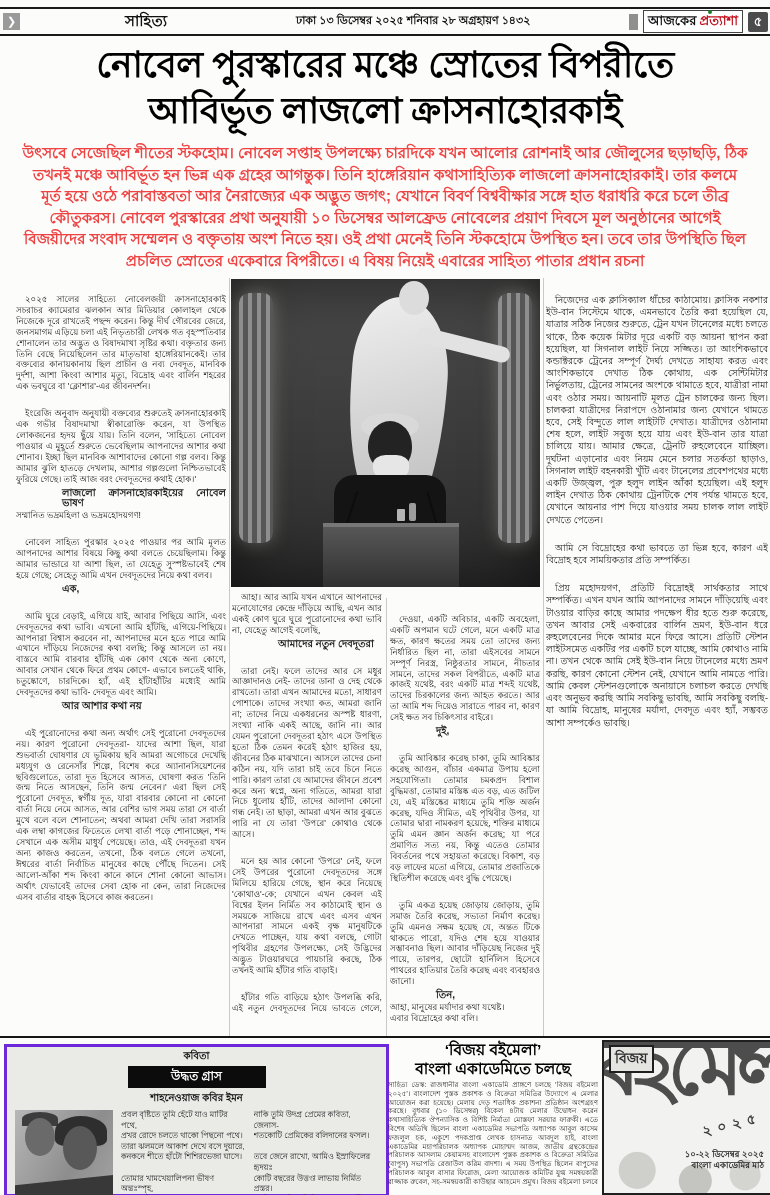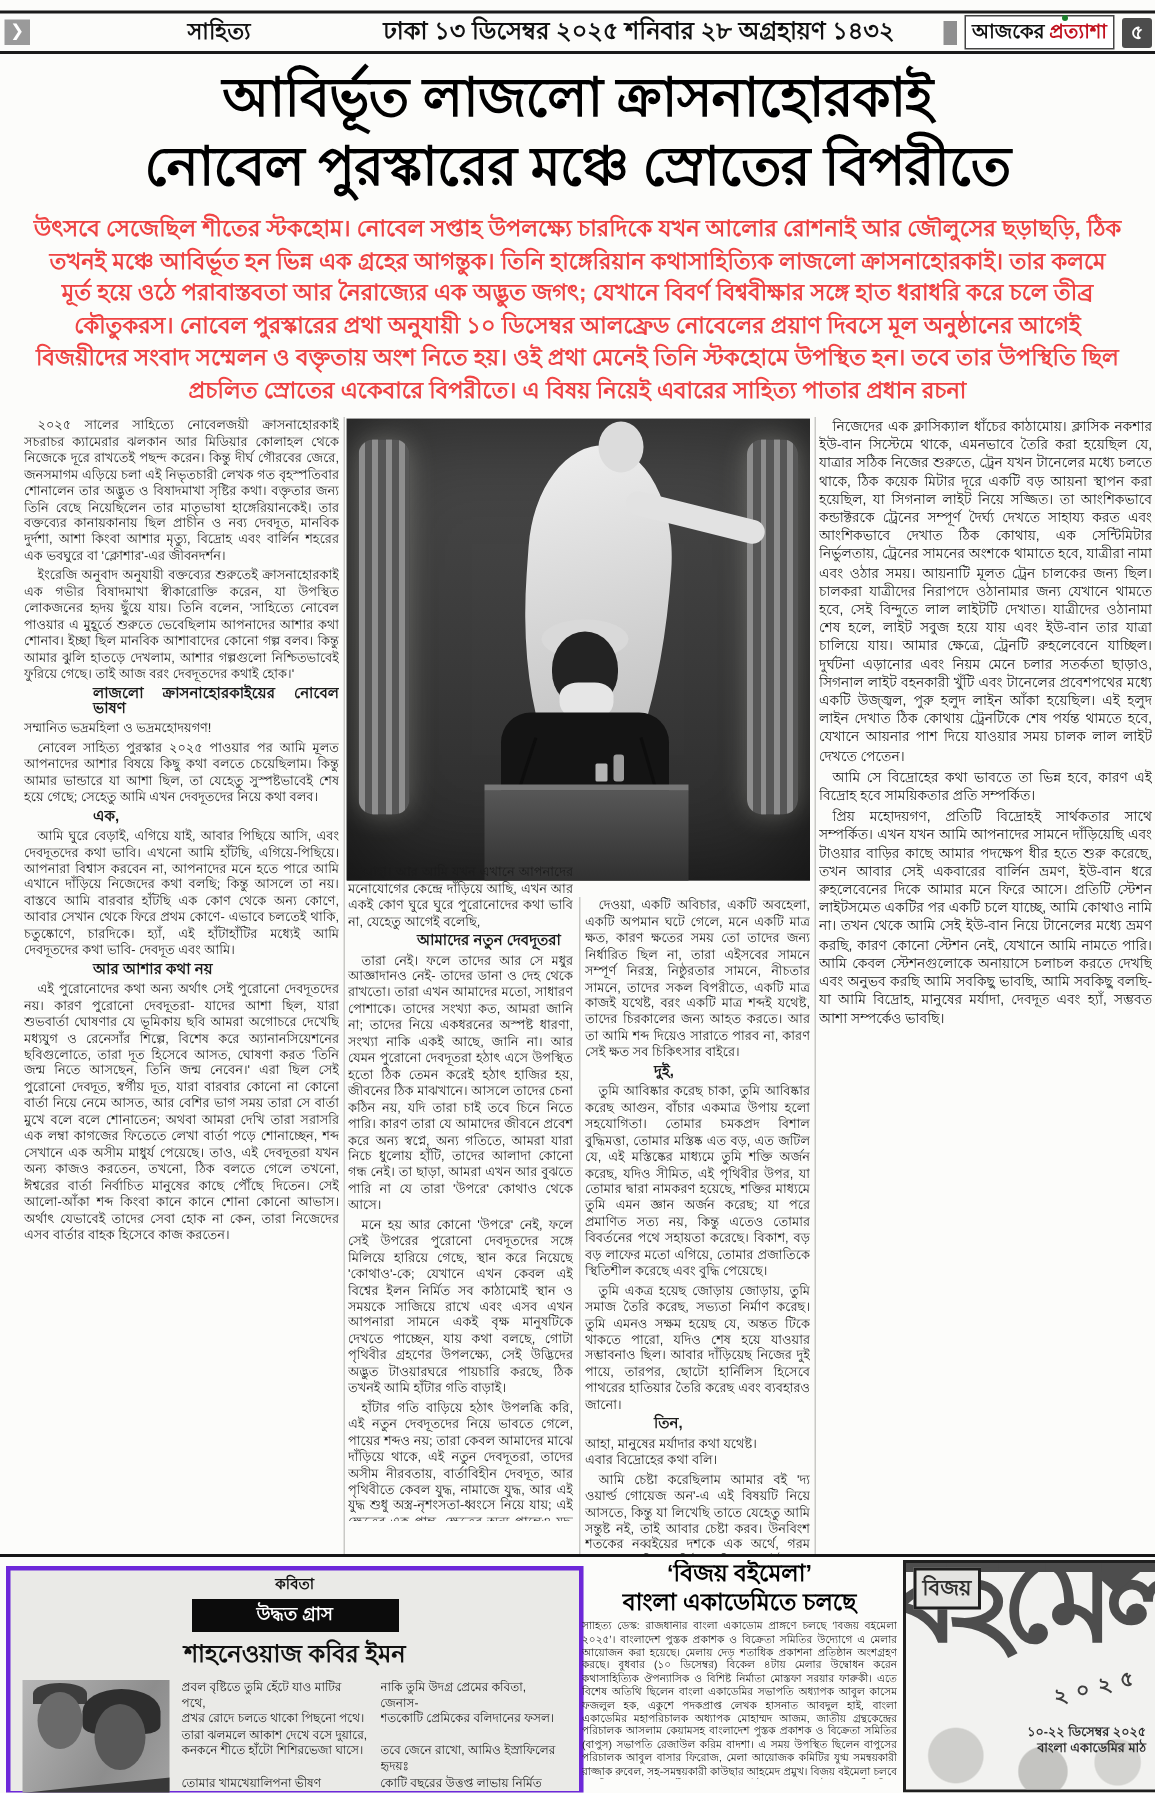--- a/index.html
+++ b/index.html
@@ -8,38 +8,38 @@
        font-family:"Liberation Sans","DejaVu Sans",sans-serif;}
   .abs{position:absolute;}
   
   .topbar{position:absolute;top:7px;left:0;width:770px;height:25px;
           border-top:2px solid #1a1a1a;border-bottom:2px solid #1a1a1a;
           display:flex;align-items:center;}
   .arrow-ic{width:17px;height:17px;background:#9a9a9a;margin-left:3px;
             color:#fff;font-size:11px;line-height:17px;text-align:center;}
   .section-lbl{font-size:15px;font-weight:bold;margin-left:105px;}
   .dateline{position:absolute;left:50%;transform:translateX(-38%);
-            font-size:16px;font-weight:bold;white-space:nowrap;}
+            font-size:11px;font-weight:bold;white-space:nowrap;}
   .hdr-right{position:absolute;right:2px;display:flex;align-items:center;gap:5px;font-family:Liberation Serif, serif;}
   .gray-tab{width:9px;height:16px;background:#8f8f8f;}
   .brand{border:1px solid #444;padding:0 4px;font-size:13px;font-weight:bold;
          background:#fff;white-space:nowrap;}
   .brand .red{color:#c1121f;position:relative;}
   .brand .red::before{content:"";position:absolute;left:8px;top:-3px;width:4px;height:4px;
          border-radius:50%;background:#1b7f2c;}
   .pagenum{width:20px;height:20px;background:#4c4c4c;color:#fff;border-radius:2px;
            font-size:13px;font-weight:bold;text-align:center;line-height:20px;}
   
   .headline{position:absolute;top:42px;left:15px;width:740px;text-align:center;
             font-size:36px;line-height:46px;font-weight:bold;color:#000;letter-spacing:-.5px;}
   .lede{position:absolute;top:142px;left:22px;width:726px;text-align:center;
         font-size:15px;line-height:21.5px;font-weight:bold;color:#ef4444;}
   
   .bodytxt{font-size:8.6px;line-height:10.9px;text-align:justify;color:#1c1c1c;overflow:hidden;}
-  .blk.para{text-indent:9px;margin:0 0 2px 0;}
+  .blk.para{text-indent:9px;margin:16px 0 2px 0;}
   .blk.sub-h{font-weight:bold;font-size:10px;margin:3px 0 1px 0;text-indent:0;padding-left:46px;}
   .blk.verse{white-space:pre-line;margin:0 0 2px 0;}
   .vsep{position:absolute;width:1px;background:#c9c9c6;}
   
   .photo{position:absolute;top:279px;left:231px;width:309px;height:308px;overflow:hidden;
          background:linear-gradient(180deg,#4a4a4a 0%,#3a3a3a 55%,#2b2b2b 100%);
          box-shadow:inset 0 0 70px rgba(0,0,0,.6);}
   .statue-body{position:absolute;left:118px;top:18px;width:96px;height:235px;
          background:linear-gradient(160deg,#efefef,#b9b9b9);
          border-radius:48% 52% 42% 58%/30% 34% 66% 62%;transform:rotate(4deg);}
@@ -66,21 +66,21 @@
   .mic.m2{left:200px;top:212px;transform:rotate(-16deg);}
   .bottle{position:absolute;left:178px;top:224px;width:7px;height:18px;background:#9d9d9d;border-radius:2px;}
   .glass{position:absolute;left:166px;top:230px;width:8px;height:12px;background:#b5b5b5;border-radius:1px;}
   
   .bot-rule{position:absolute;top:1036px;left:0;width:770px;height:2px;background:#161616;}
   .poembox{position:absolute;top:1044px;left:4px;width:379px;height:147px;
            background:#eaeae7;border:3px solid #6d28d9;}
   .poem-kicker{text-align:center;font-size:10px;font-weight:bold;margin-top:1px;}
   .poem-titlebar{width:138px;margin:1px auto 2px auto;background:#0c0c0c;color:#fff;
            text-align:center;font-size:12px;font-weight:bold;padding:1px 0;}
-  .poem-author{text-align:center;font-size:16px;font-weight:bold;margin-bottom:3px;}
+  .poem-author{text-align:center;font-size:10px;font-weight:bold;margin-bottom:3px;}
   .poem-flex{display:flex;gap:8px;padding:0 8px;}
   .poet-img{width:98px;height:90px;flex:0 0 auto;position:relative;overflow:hidden;
            background:linear-gradient(120deg,#b7b7b7,#8d8d8d 60%,#a5a5a5);}
   .face1{position:absolute;left:10px;top:8px;width:30px;height:38px;background:#6a6a6a;border-radius:50%;}
   .cap1{position:absolute;left:7px;top:2px;width:36px;height:14px;background:#3d3d3d;border-radius:50% 50% 0 0;}
   .face2{position:absolute;left:48px;top:16px;width:34px;height:44px;background:#585858;border-radius:50%;}
   .hair2{position:absolute;left:40px;top:6px;width:52px;height:30px;background:#2e2e2e;border-radius:50% 50% 20% 20%;}
   .scarf{position:absolute;left:-4px;bottom:-6px;width:110px;height:26px;background:#383838;transform:rotate(-6deg);}
   .poem-col{font-size:8px;line-height:10.6px;white-space:pre-line;color:#1c1c1c;width:132px;overflow:hidden;height:118px;}
   .newsbox{position:absolute;top:1040px;left:388px;width:210px;height:151px;overflow:hidden;}
@@ -113,22 +113,22 @@
   <div class="section-lbl">সাহিত্য</div>
   <div class="dateline">ঢাকা ১৩ ডিসেম্বর ২০২৫ শনিবার ২৮ অগ্রহায়ণ ১৪৩২</div>
   <div class="hdr-right">
     <div class="gray-tab"></div>
     <div class="brand"><span>আজকের</span> <span class="red">প্রত্যাশা</span></div>
     <div class="pagenum">৫</div>
   </div>
 </div>
 
 <div class="headline">
+  <div>নোবেল পুরস্কারের মঞ্চে স্রোতের বিপরীতে</div>
   <div>আবির্ভূত লাজলো ক্রাসনাহোরকাই</div>
-  <div>নোবেল পুরস্কারের মঞ্চে স্রোতের বিপরীতে</div>
 </div>
 <div class="lede">উৎসবে সেজেছিল শীতের স্টকহোম। নোবেল সপ্তাহ উপলক্ষ্যে চারদিকে যখন আলোর রোশনাই আর জৌলুসের ছড়াছড়ি, ঠিক তখনই মঞ্চে আবির্ভূত হন ভিন্ন এক গ্রহের আগন্তুক। তিনি হাঙ্গেরিয়ান কথাসাহিত্যিক লাজলো ক্রাসনাহোরকাই। তার কলমে মূর্ত হয়ে ওঠে পরাবাস্তবতা আর নৈরাজ্যের এক অদ্ভুত জগৎ; যেখানে বিবর্ণ বিশ্ববীক্ষার সঙ্গে হাত ধরাধরি করে চলে তীব্র কৌতুকরস। নোবেল পুরস্কারের প্রথা অনুযায়ী ১০ ডিসেম্বর আলফ্রেড নোবেলের প্রয়াণ দিবসে মূল অনুষ্ঠানের আগেই বিজয়ীদের সংবাদ সম্মেলন ও বক্তৃতায় অংশ নিতে হয়। ওই প্রথা মেনেই তিনি স্টকহোমে উপস্থিত হন। তবে তার উপস্থিতি ছিল প্রচলিত স্রোতের একেবারে বিপরীতে। এ বিষয় নিয়েই এবারের সাহিত্য পাতার প্রধান রচনা</div>
 
 <div class="abs bodytxt" style="top:278px;left:16px;width:210px;height:758px;">
     <div class="blk para">২০২৫ সালের সাহিত্যে নোবেলজয়ী ক্রাসনাহোরকাই সচরাচর ক্যামেরার ঝলকান আর মিডিয়ার কোলাহল থেকে নিজেকে দূরে রাখতেই পছন্দ করেন। কিন্তু দীর্ঘ গৌরবের জেরে, জনসমাগম এড়িয়ে চলা এই নিভৃতচারী লেখক গত বৃহস্পতিবার শোনালেন তার অদ্ভুত ও বিষাদমাখা সৃষ্টির কথা। বক্তৃতার জন্য তিনি বেছে নিয়েছিলেন তার মাতৃভাষা হাঙ্গেরিয়ানকেই। তার বক্তব্যের কানায়কানায় ছিল প্রাচীন ও নব্য দেবদূত, মানবিক দুর্দশা, আশা কিংবা আশার মৃত্যু, বিদ্রোহ এবং বার্লিন শহরের এক ভবঘুরে বা 'ক্লোশার'-এর জীবনদর্শন।</div>
     <div class="blk para">ইংরেজি অনুবাদ অনুযায়ী বক্তব্যের শুরুতেই ক্রাসনাহোরকাই এক গভীর বিষাদমাখা স্বীকারোক্তি করেন, যা উপস্থিত লোকজনের হৃদয় ছুঁয়ে যায়। তিনি বলেন, 'সাহিত্যে নোবেল পাওয়ার এ মুহূর্তে শুরুতে ভেবেছিলাম আপনাদের আশার কথা শোনাব। ইচ্ছা ছিল মানবিক আশাবাদের কোনো গল্প বলব। কিন্তু আমার ঝুলি হাতড়ে দেখলাম, আশার গল্পগুলো নিশ্চিতভাবেই ফুরিয়ে গেছে। তাই আজ বরং দেবদূতদের কথাই হোক।'</div>
     <div class="blk sub-h">লাজলো ক্রাসনাহোরকাইয়ের নোবেল ভাষণ</div>
     <div class="blk verse">সম্মানিত ভদ্রমহিলা ও ভদ্রমহোদয়গণ!</div>
     <div class="blk para">নোবেল সাহিত্য পুরস্কার ২০২৫ পাওয়ার পর আমি মূলত আপনাদের আশার বিষয়ে কিছু কথা বলতে চেয়েছিলাম। কিন্তু আমার ভান্ডারে যা আশা ছিল, তা যেহেতু সুস্পষ্টভাবেই শেষ হয়ে গেছে; সেহেতু আমি এখন দেবদূতদের নিয়ে কথা বলব।</div>
     <div class="blk sub-h">এক,</div>

